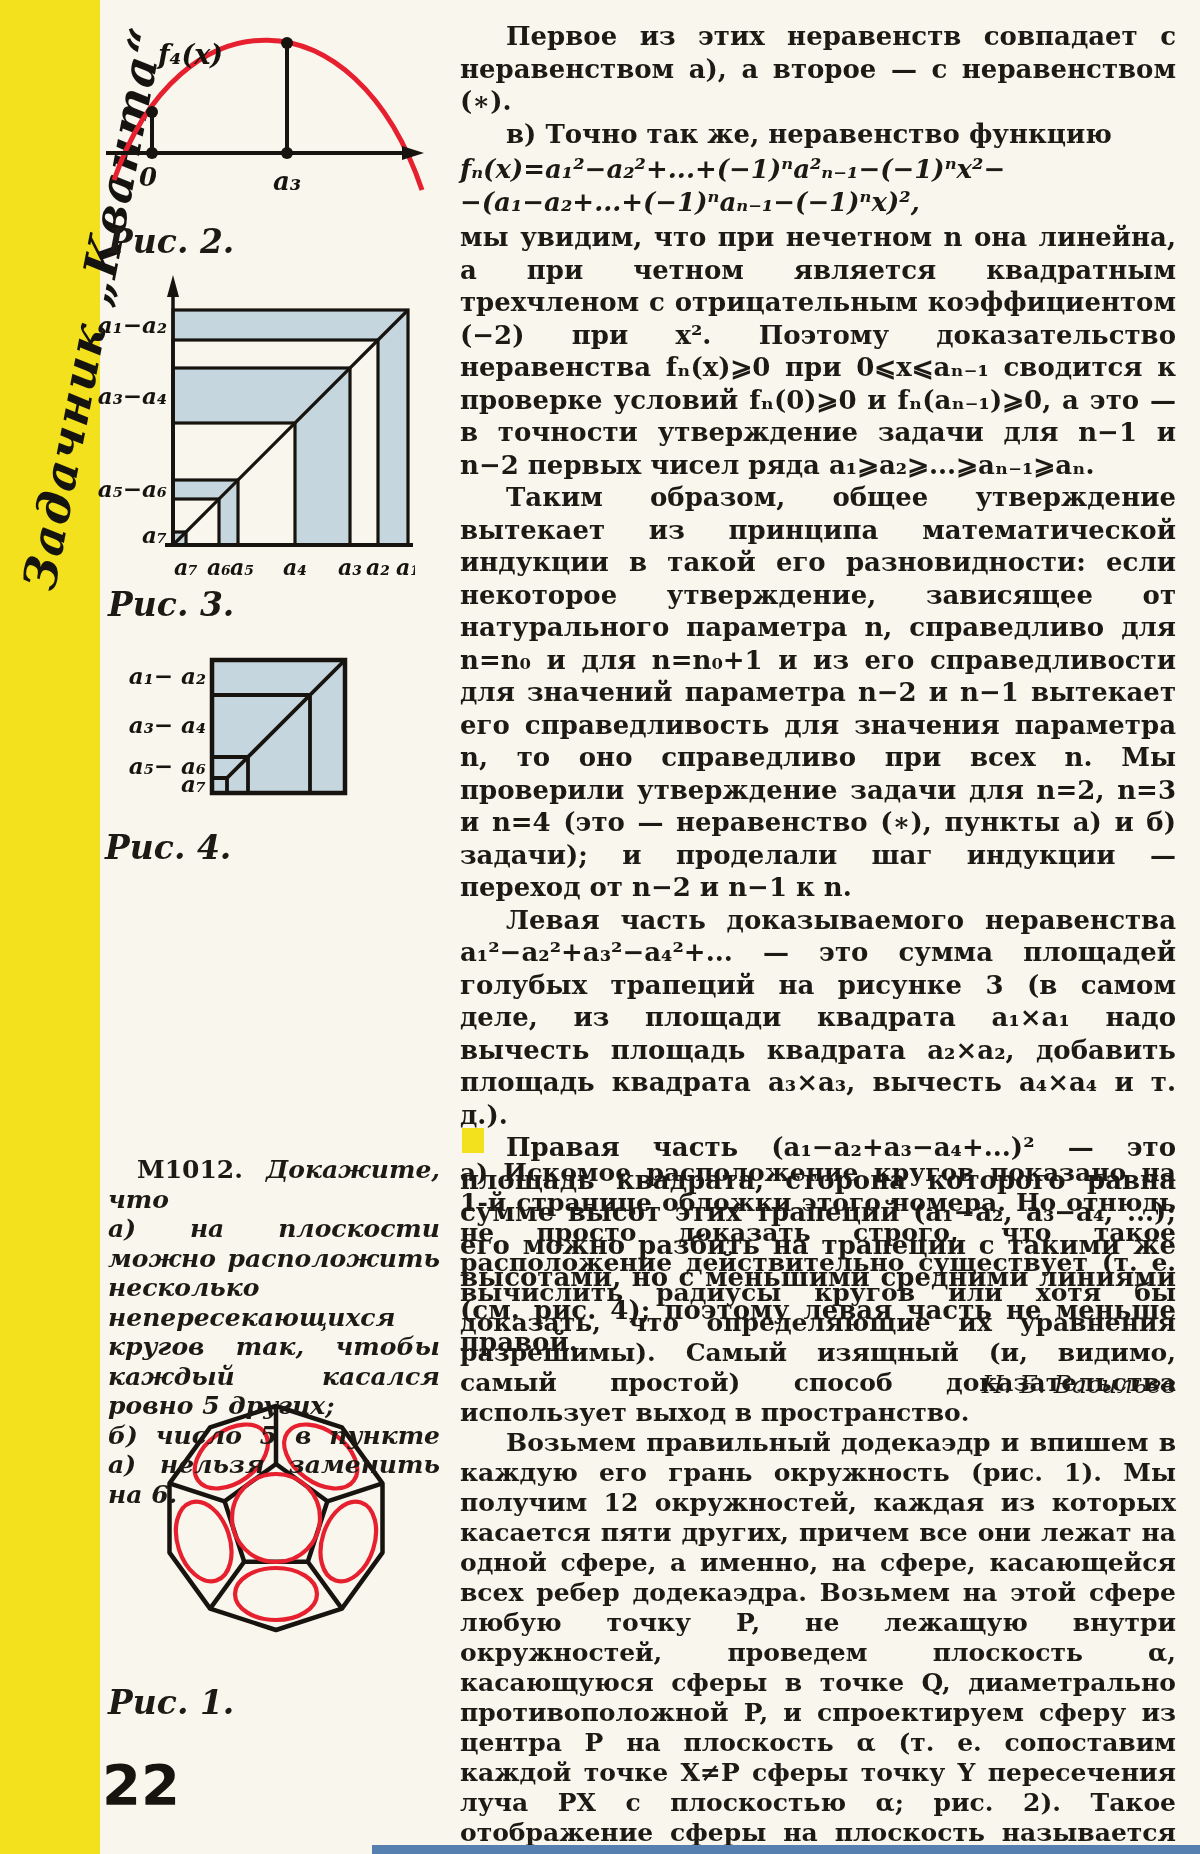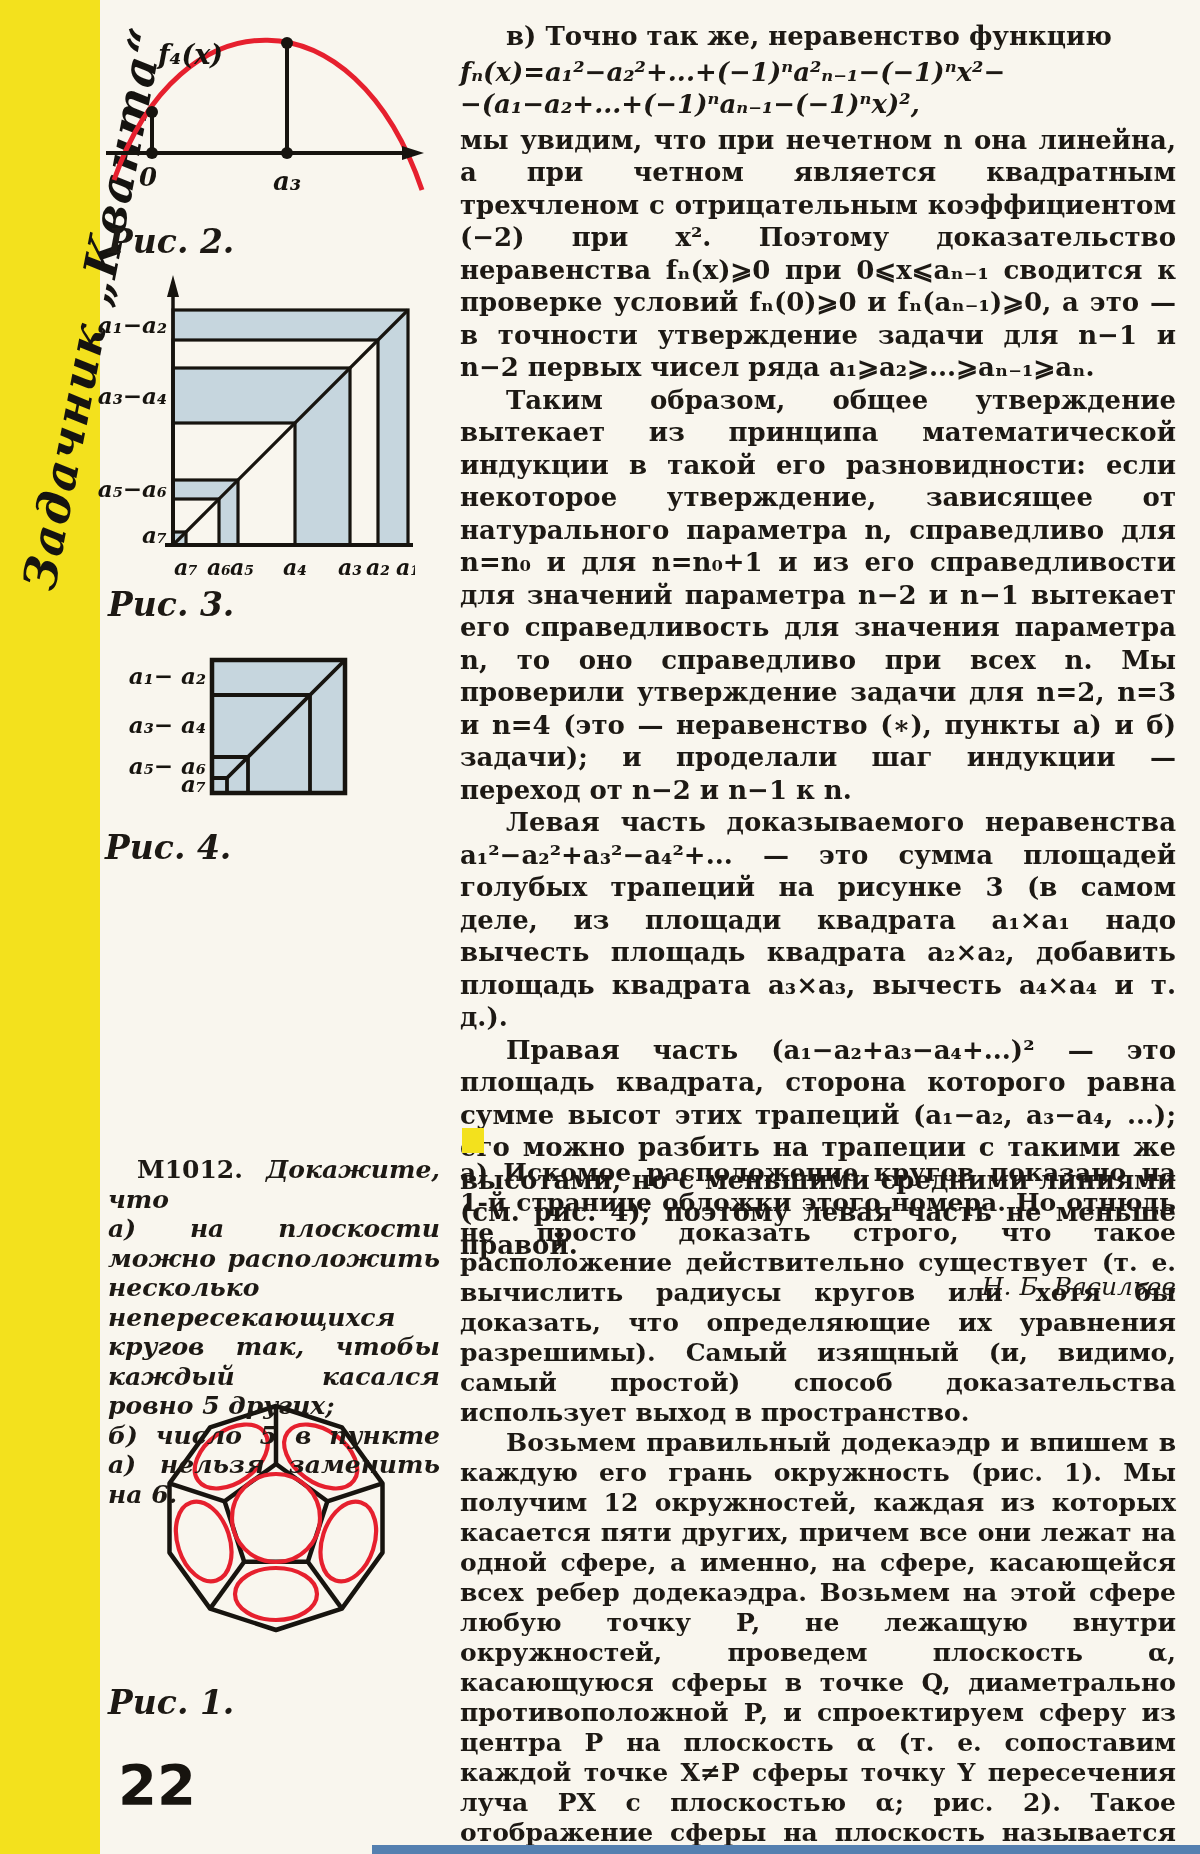--- a/index.html
+++ b/index.html
@@ -21,21 +21,21 @@
   .solution{position:absolute;left:460px;top:1158px;width:716px;text-align:justify;
         font-size:25px;line-height:30px;font-weight:bold;}
   .solution p{margin:0;}
   .yellow-marker{position:absolute;left:462px;top:1128px;width:22px;height:25px;background:#f3e11d;}
   
   .problem{position:absolute;left:108px;top:1155px;width:332px;text-align:justify;
         font-size:25px;line-height:29.5px;font-style:italic;font-weight:bold;}
   .problem .pid{font-style:normal;font-weight:bold;margin-left:29px;}
   .caption{position:absolute;font-weight:bold;font-style:italic;font-size:33px;color:#1d1914;}
   .pagenum{position:absolute;left:102px;top:1752px;font-family:"DejaVu Sans",sans-serif;
-        font-weight:bold;font-size:56px;color:#17140f;margin-left:16px;}
+        font-weight:bold;font-size:56px;color:#17140f;}
   .figsvg{position:absolute;}
   .bottombar{position:absolute;left:372px;top:1845px;width:828px;height:9px;background:#5580b0;}
   svg text{font-family:"DejaVu Serif",serif;font-style:italic;font-weight:bold;fill:#17140f;}
 </style>
 </head>
 <body>
 
 <div class="page">
 
   <div class="band">
@@ -120,20 +120,21 @@
       <ellipse cx="172.7" cy="60.5" rx="41" ry="26" transform="rotate(36 172.7 60.5)"></ellipse>
       <ellipse cx="200.3" cy="145.5" rx="41" ry="26" transform="rotate(108 200.3 145.5)"></ellipse>
       <ellipse cx="128" cy="198" rx="41" ry="26"></ellipse>
       <ellipse cx="55.7" cy="145.5" rx="41" ry="26" transform="rotate(72 55.7 145.5)"></ellipse>
       <ellipse cx="83.3" cy="60.5" rx="41" ry="26" transform="rotate(-36 83.3 60.5)"></ellipse>
     </g>
   </svg>
   <div class="caption" style="left:108px;top:1652px;margin-top:31px;">Рис. 1.</div>
 
   <div class="article">
+    <p class="indent">Первое из этих неравенств совпадает с неравенством а), а второе — с неравенством (∗).</p>
     <p class="indent">в) Точно так же, неравенство функцию</p>
     <div class="formula">
       <div>fₙ(x)=a₁²−a₂²+...+(−1)ⁿa²ₙ₋₁−(−1)ⁿx²−</div>
       <div class="l2">−(a₁−a₂+...+(−1)ⁿaₙ₋₁−(−1)ⁿx)²,</div>
     </div>
     <p>мы увидим, что при нечетном n она линейна, а при четном является квадратным трехчленом с отрицательным коэффициентом (−2) при x². Поэтому доказательство неравенства fₙ(x)⩾0 при 0⩽x⩽aₙ₋₁ сводится к проверке условий fₙ(0)⩾0 и fₙ(aₙ₋₁)⩾0, а это — в точности утверждение задачи для n−1 и n−2 первых чисел ряда a₁⩾a₂⩾...⩾aₙ₋₁⩾aₙ.</p>
     <p class="indent">Таким образом, общее утверждение вытекает из принципа математической индукции в такой его разновидности: если некоторое утверждение, зависящее от натурального параметра n, справедливо для n=n₀ и для n=n₀+1 и из его справедливости для значений параметра n−2 и n−1 вытекает его справедливость для значения параметра n, то оно справедливо при всех n. Мы проверили утверждение задачи для n=2, n=3 и n=4 (это — неравенство (∗), пункты а) и б) задачи); и проделали шаг индукции — переход от n−2 и n−1 к n.</p>
     <p class="indent">Левая часть доказываемого неравенства a₁²−a₂²+a₃²−a₄²+... — это сумма площадей голубых трапеций на рисунке 3 (в самом деле, из площади квадрата a₁×a₁ надо вычесть площадь квадрата a₂×a₂, добавить площадь квадрата a₃×a₃, вычесть a₄×a₄ и т. д.).</p>
     <p class="indent">Правая часть (a₁−a₂+a₃−a₄+...)² — это площадь квадрата, сторона которого равна сумме высот этих трапеций (a₁−a₂, a₃−a₄, ...); его можно разбить на трапеции с такими же высотами, но с меньшими средними линиями (см. рис. 4); поэтому левая часть не меньше правой.</p>
     <div class="signature">Н. Б. Васильев</div>

